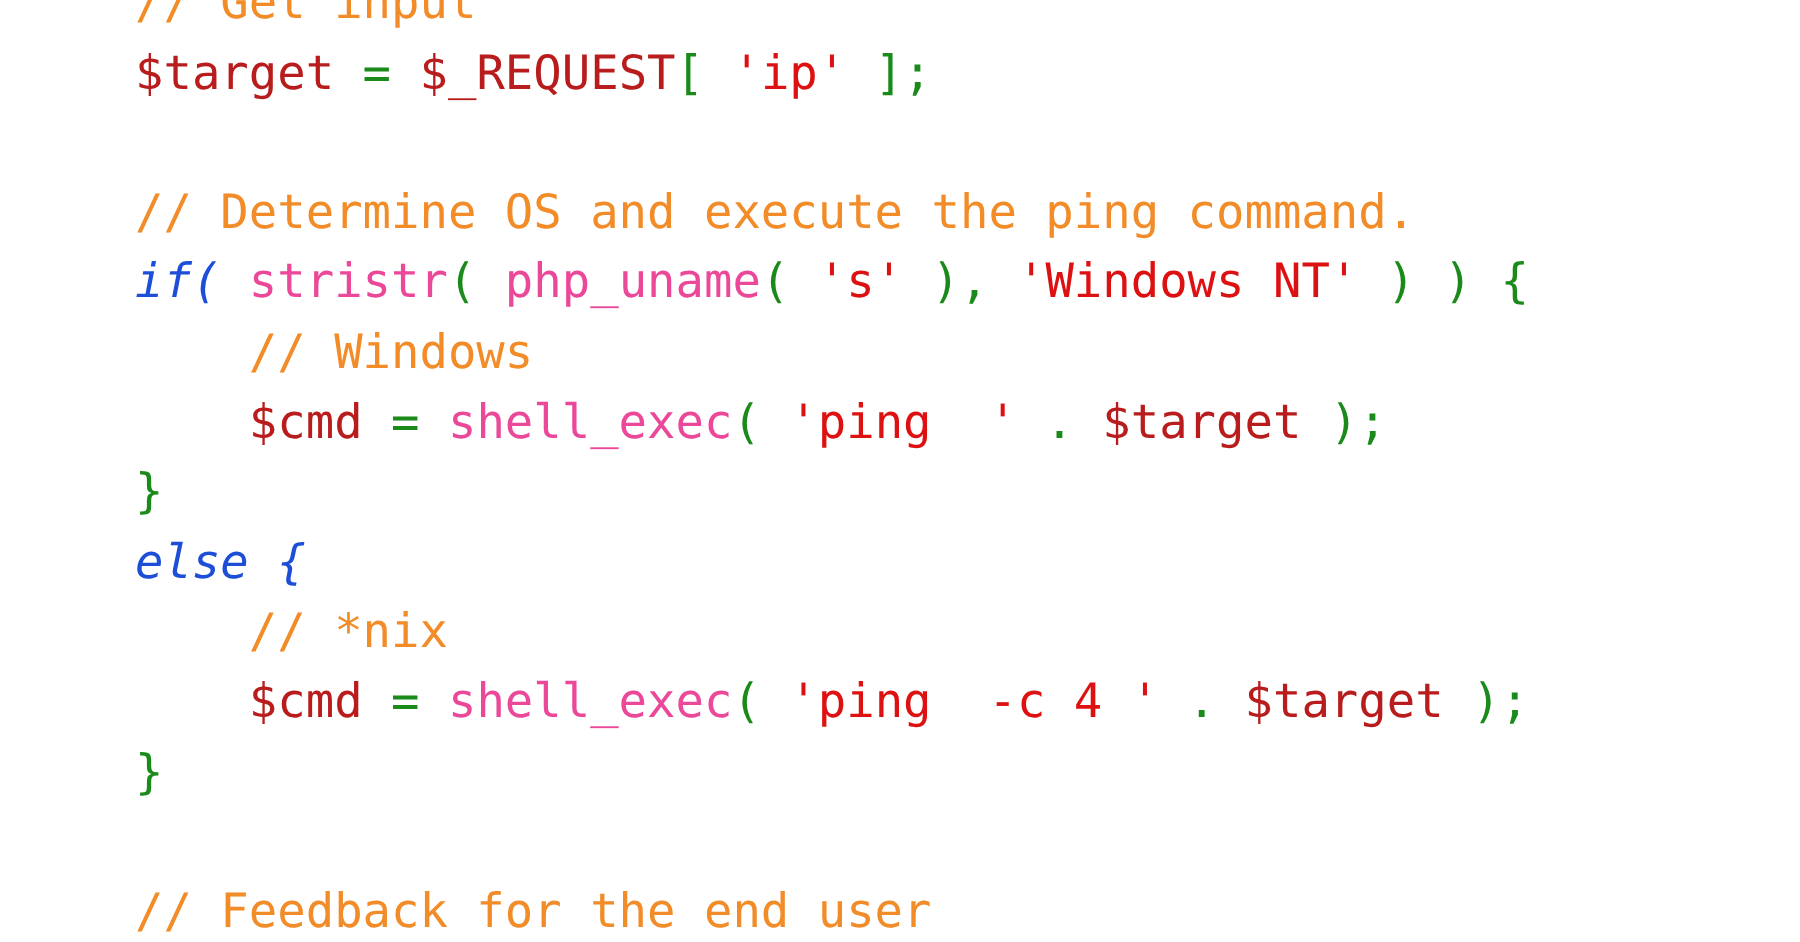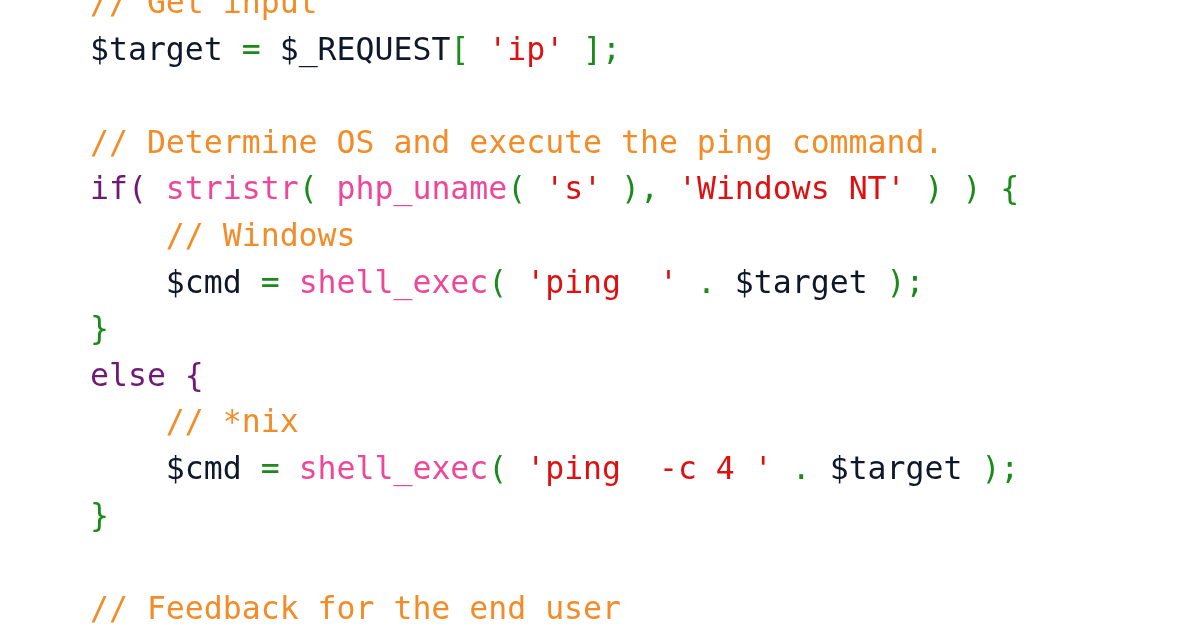--- a/index.html
+++ b/index.html
@@ -16,23 +16,23 @@
       top: -21px;
       margin: 0;
       font-family: "DejaVu Sans Mono", monospace;
       font-size: 31.5px;
       line-height: 46.6px;
       white-space: pre;
       color: #222;
     }
     .line { display: block; height: 46.6px; }
     .tok-comment { color: #f28c28; }
-    .tok-var { color: #0f172a; }
+    .tok-var { color: #b91c1c; }
     .tok-func { color: #ec4899; }
     .tok-string { color: #dd1111; }
     .tok-punct { color: #1a8a1a; }
-    .tok-keyword { color: #701a75; }
+    .tok-keyword { color: #1d4ed8; font-style: italic; }
     .tok-plain { color: #1a8a1a; }
   </style>
 </head>
 <body>
 
 <pre class="code" id="code"><span class="line"><span class="tok-comment">// Get input</span></span><span class="line"><span class="tok-var">$target</span><span class="tok-punct"> = </span><span class="tok-var">$_REQUEST</span><span class="tok-punct">[ </span><span class="tok-string">'ip'</span><span class="tok-punct"> ];</span></span><span class="line"> </span><span class="line"><span class="tok-comment">// Determine OS and execute the ping command.</span></span><span class="line"><span class="tok-keyword">if( </span><span class="tok-func">stristr</span><span class="tok-punct">( </span><span class="tok-func">php_uname</span><span class="tok-punct">( </span><span class="tok-string">'s'</span><span class="tok-punct"> ), </span><span class="tok-string">'Windows NT'</span><span class="tok-punct"> ) ) {</span></span><span class="line"><span class="tok-plain">    </span><span class="tok-comment">// Windows</span></span><span class="line"><span class="tok-plain">    </span><span class="tok-var">$cmd</span><span class="tok-punct"> = </span><span class="tok-func">shell_exec</span><span class="tok-punct">( </span><span class="tok-string">'ping  '</span><span class="tok-punct"> . </span><span class="tok-var">$target</span><span class="tok-punct"> );</span></span><span class="line"><span class="tok-punct">}</span></span><span class="line"><span class="tok-keyword">else {</span></span><span class="line"><span class="tok-plain">    </span><span class="tok-comment">// *nix</span></span><span class="line"><span class="tok-plain">    </span><span class="tok-var">$cmd</span><span class="tok-punct"> = </span><span class="tok-func">shell_exec</span><span class="tok-punct">( </span><span class="tok-string">'ping  -c 4 '</span><span class="tok-punct"> . </span><span class="tok-var">$target</span><span class="tok-punct"> );</span></span><span class="line"><span class="tok-punct">}</span></span><span class="line"> </span><span class="line"><span class="tok-comment">// Feedback for the end user</span></span></pre>
 
 </body></html>

